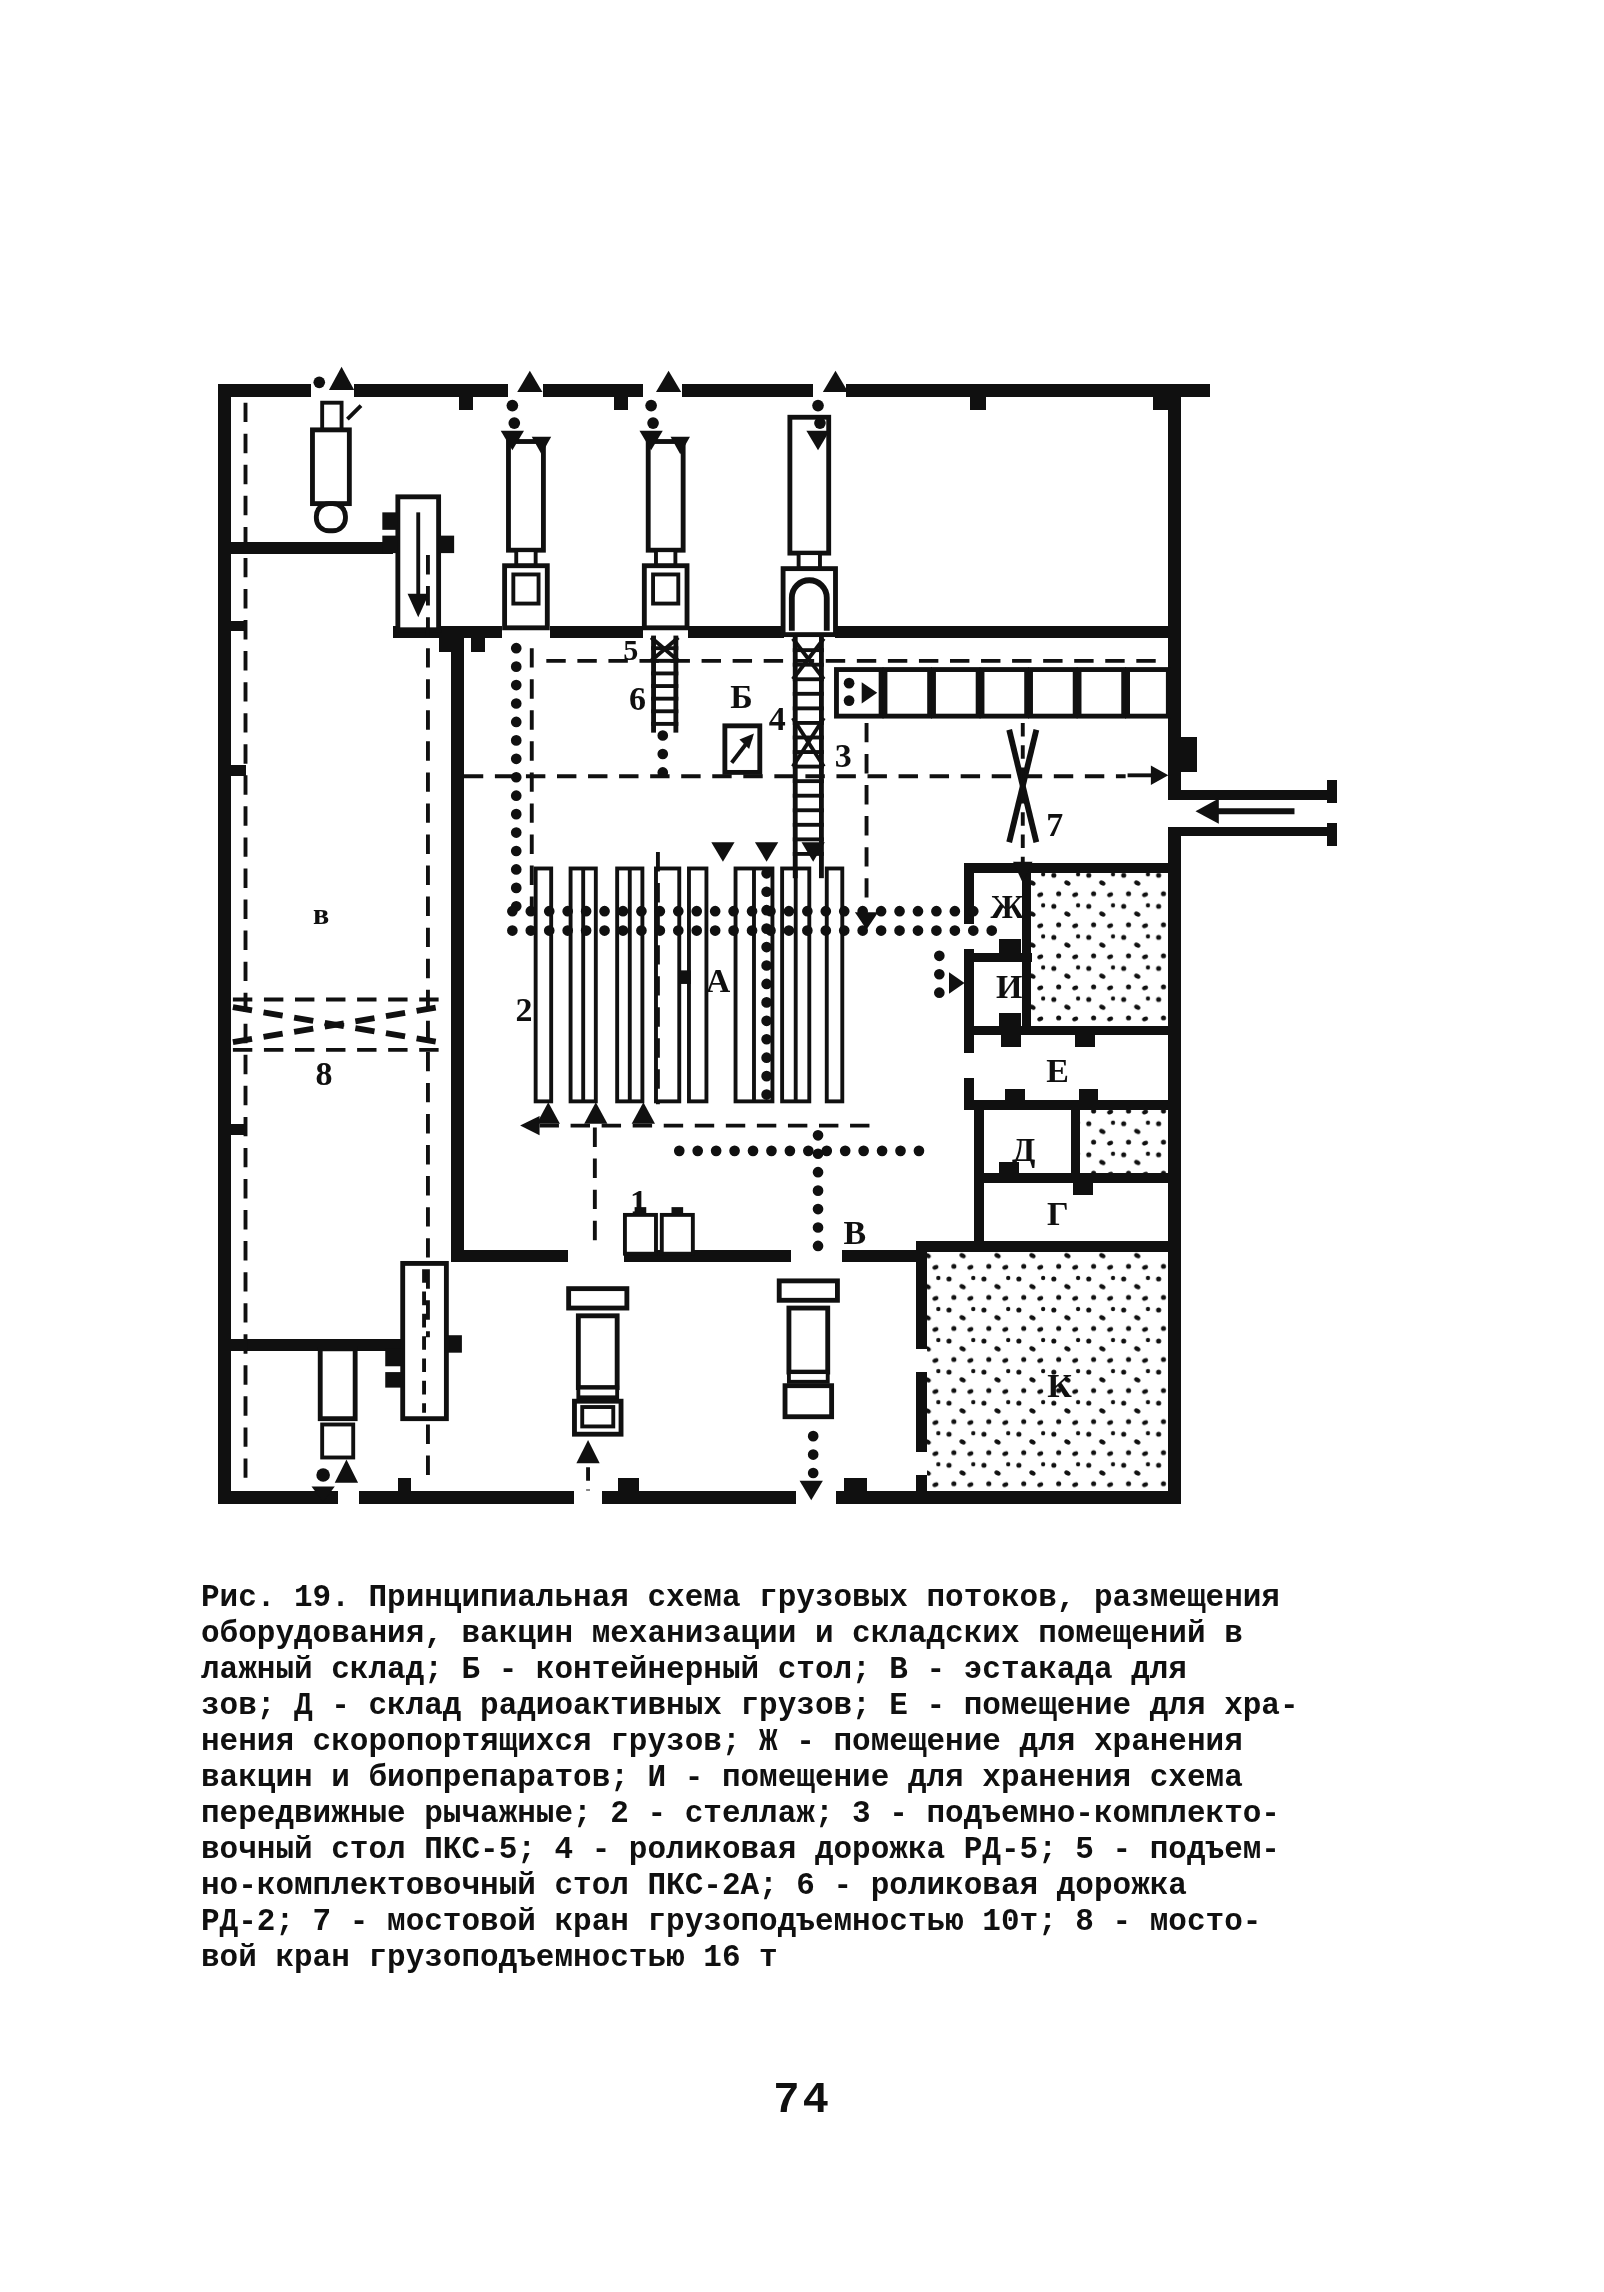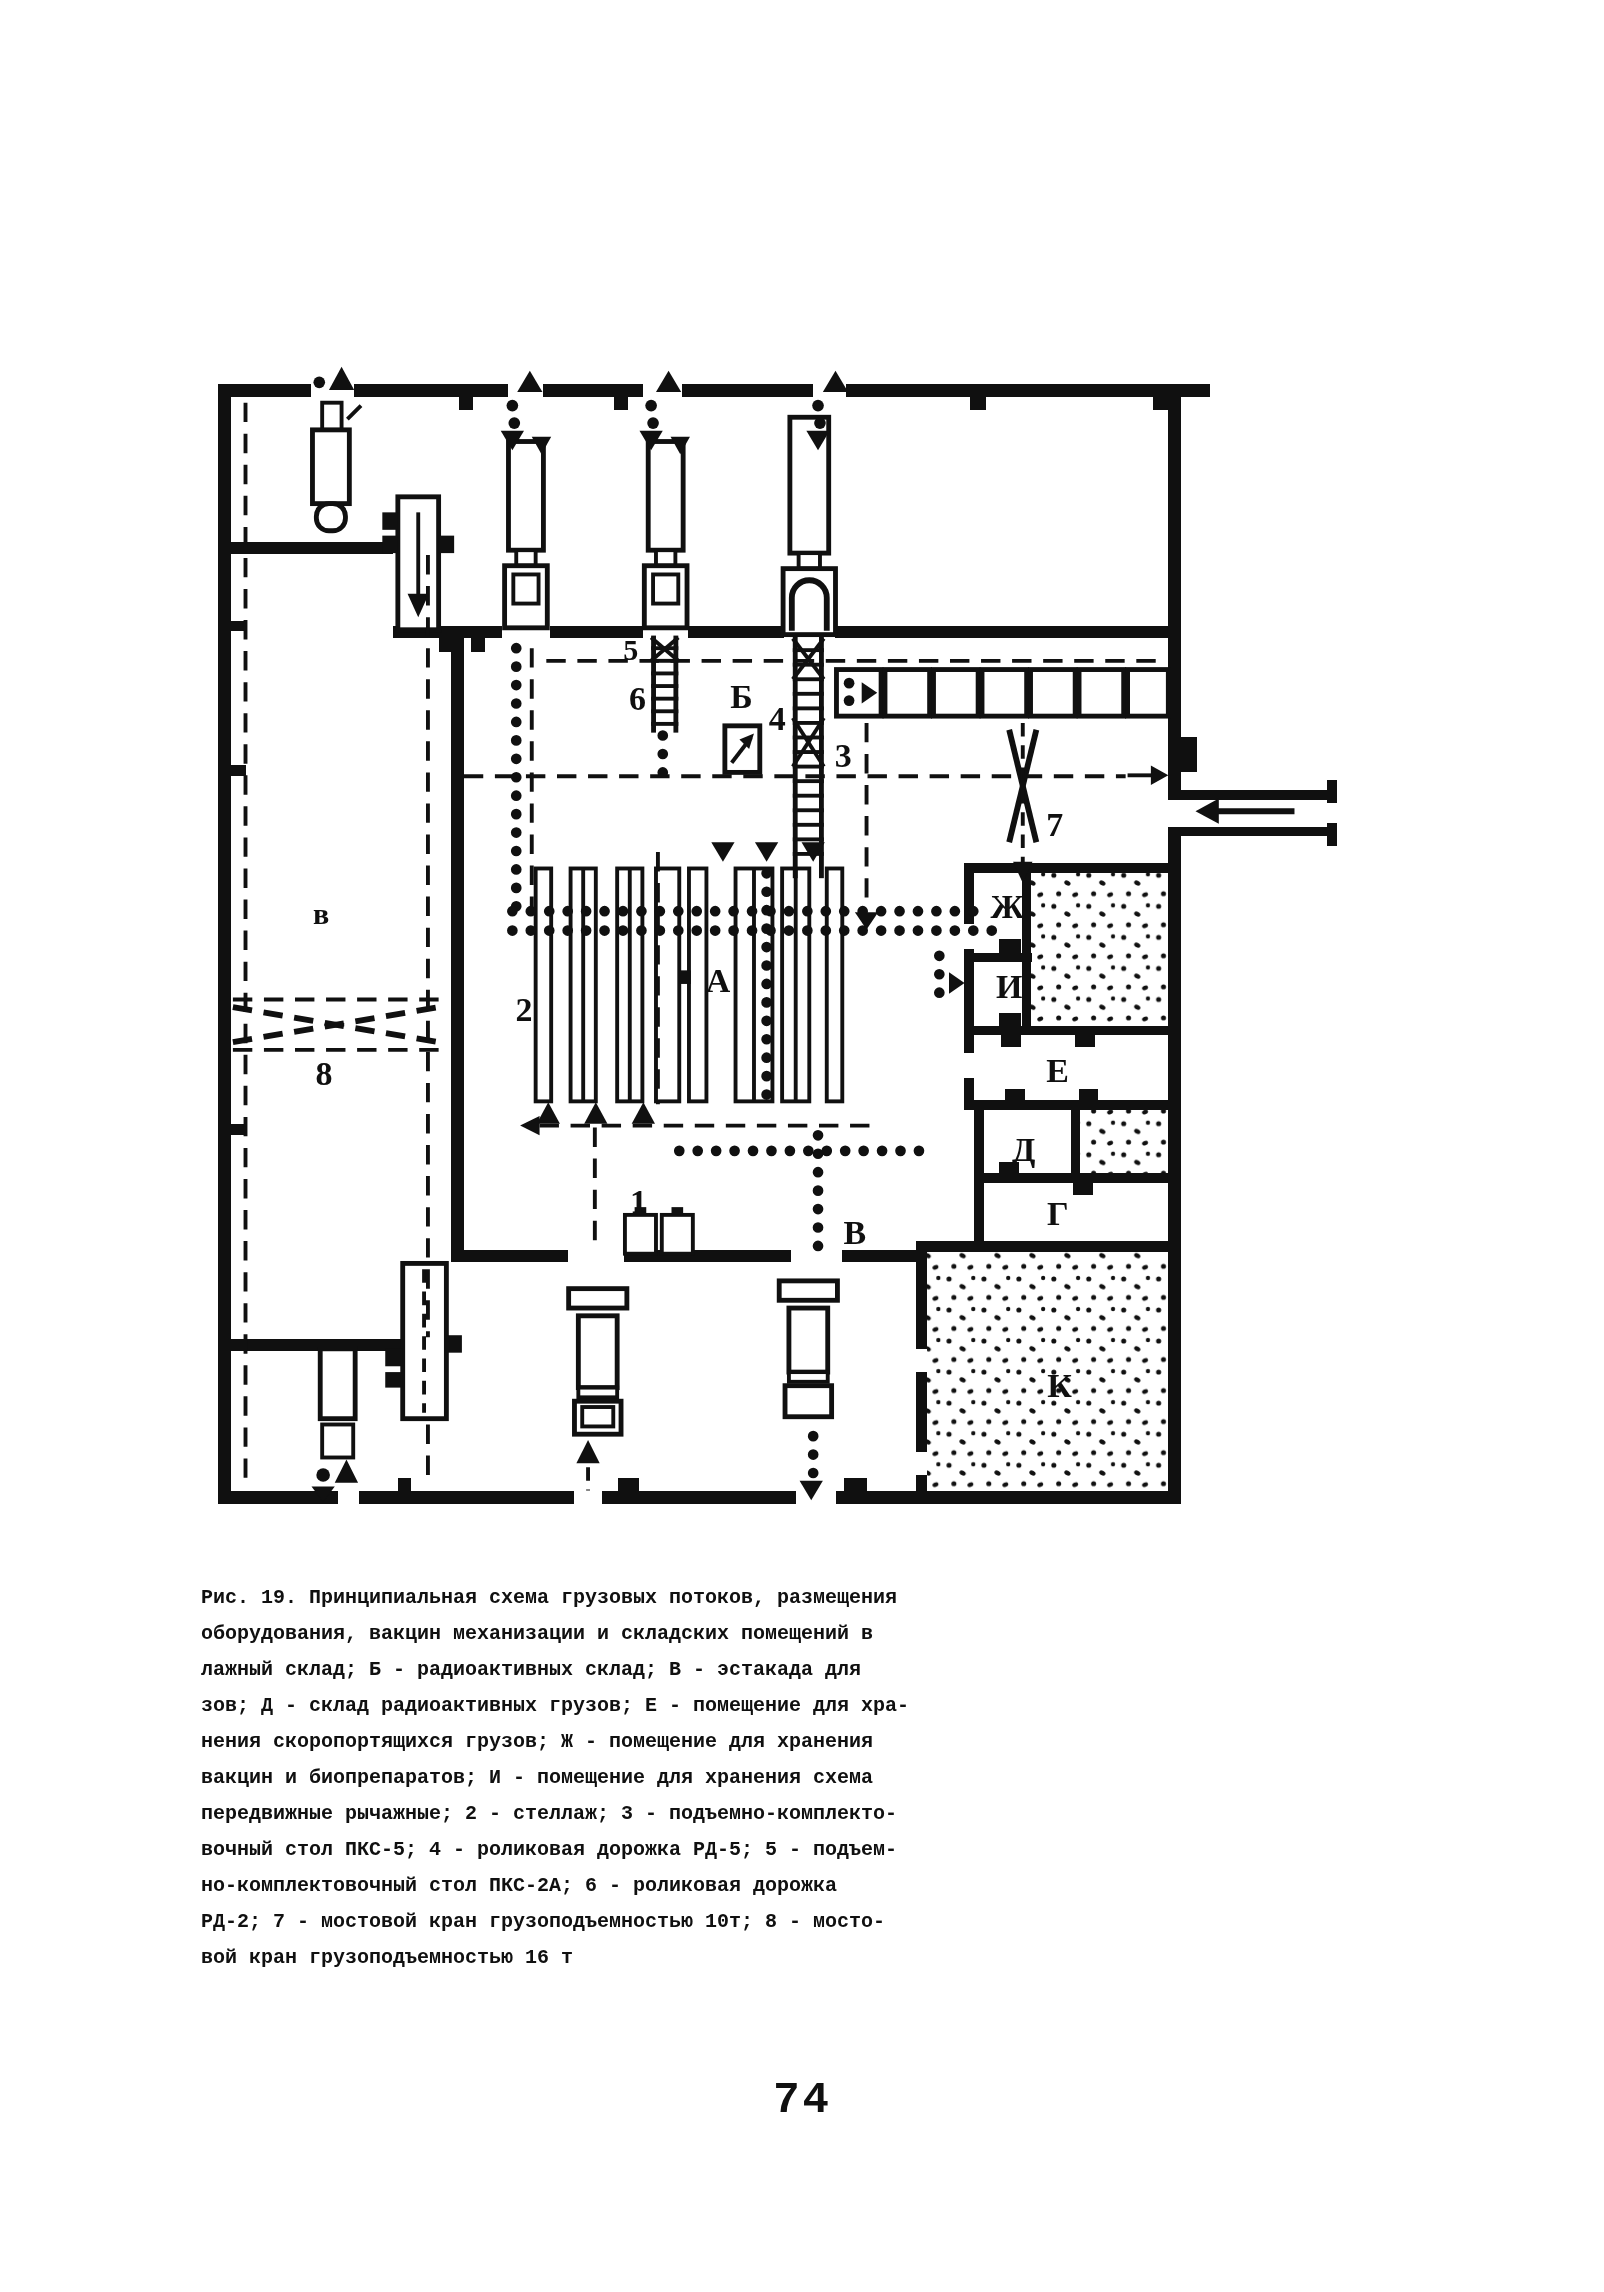--- a/index.html
+++ b/index.html
@@ -12,21 +12,21 @@
   .dash{stroke-dasharray:20 12;}
   .dash2{stroke-dasharray:14 9;}
   .dot{stroke:#101010;stroke-width:11;stroke-dasharray:0 19;stroke-linecap:round;fill:none;}
   .box{fill:#ffffff;stroke:#101010;stroke-width:5;}
   .box4{fill:#ffffff;stroke:#101010;stroke-width:4;}
   .tri{fill:#101010;stroke:none;}
   .lbl{font-family:"Liberation Serif",serif;font-weight:bold;font-size:35px;fill:#101010;text-anchor:middle;}
   .lbl-sm{font-size:31px;}
   .caption{position:absolute;left:201px;top:1580px;width:1232px;
            font-family:"Liberation Mono","DejaVu Sans Mono",monospace;
-           font-weight:bold;font-size:20px;line-height:36px;letter-spacing:0px;
+           font-weight:bold;font-size:31px;line-height:36px;letter-spacing:0px;
            color:#101010;white-space:nowrap;}
   .pagenum{position:absolute;left:0;top:2075px;width:1605px;text-align:center;
            font-family:"Liberation Mono","DejaVu Sans Mono",monospace;
            font-weight:bold;font-size:44px;color:#101010;letter-spacing:2.9px;}
 </style>
 </head>
 <body>
 
 <div id="page">
 
@@ -367,21 +367,21 @@
       <text class="lbl lbl-sm" x="650" y="680">5</text>
       <text class="lbl" x="657" y="732">6</text>
       <text class="lbl" x="1087" y="862">7</text>
       <text class="lbl" x="334" y="1118">8</text>
     </g>
   </svg>
 
   <div class="caption">
     <div>Рис. 19. Принципиальная схема грузовых потоков, размещения</div>
     <div>оборудования, вакцин механизации и складских помещений в</div>
-    <div>лажный склад; Б - радиоактивных склад; В - эстакада для</div>
+    <div>лажный склад; Б - контейнерный стол; В - эстакада для</div>
     <div>зов; Д - склад радиоактивных грузов; Е - помещение для хра-</div>
     <div>нения скоропортящихся грузов; Ж - помещение для хранения</div>
     <div>вакцин и биопрепаратов; И - помещение для хранения схема</div>
     <div>передвижные рычажные; 2 - стеллаж; 3 - подъемно-комплекто-</div>
     <div>вочный стол ПКС-5; 4 - роликовая дорожка РД-5; 5 - подъем-</div>
     <div>но-комплектовочный стол ПКС-2А; 6 - роликовая дорожка</div>
     <div>РД-2; 7 - мостовой кран грузоподъемностью 10т; 8 - мосто-</div>
     <div>вой кран грузоподъемностью 16 т</div>
   </div>
 

